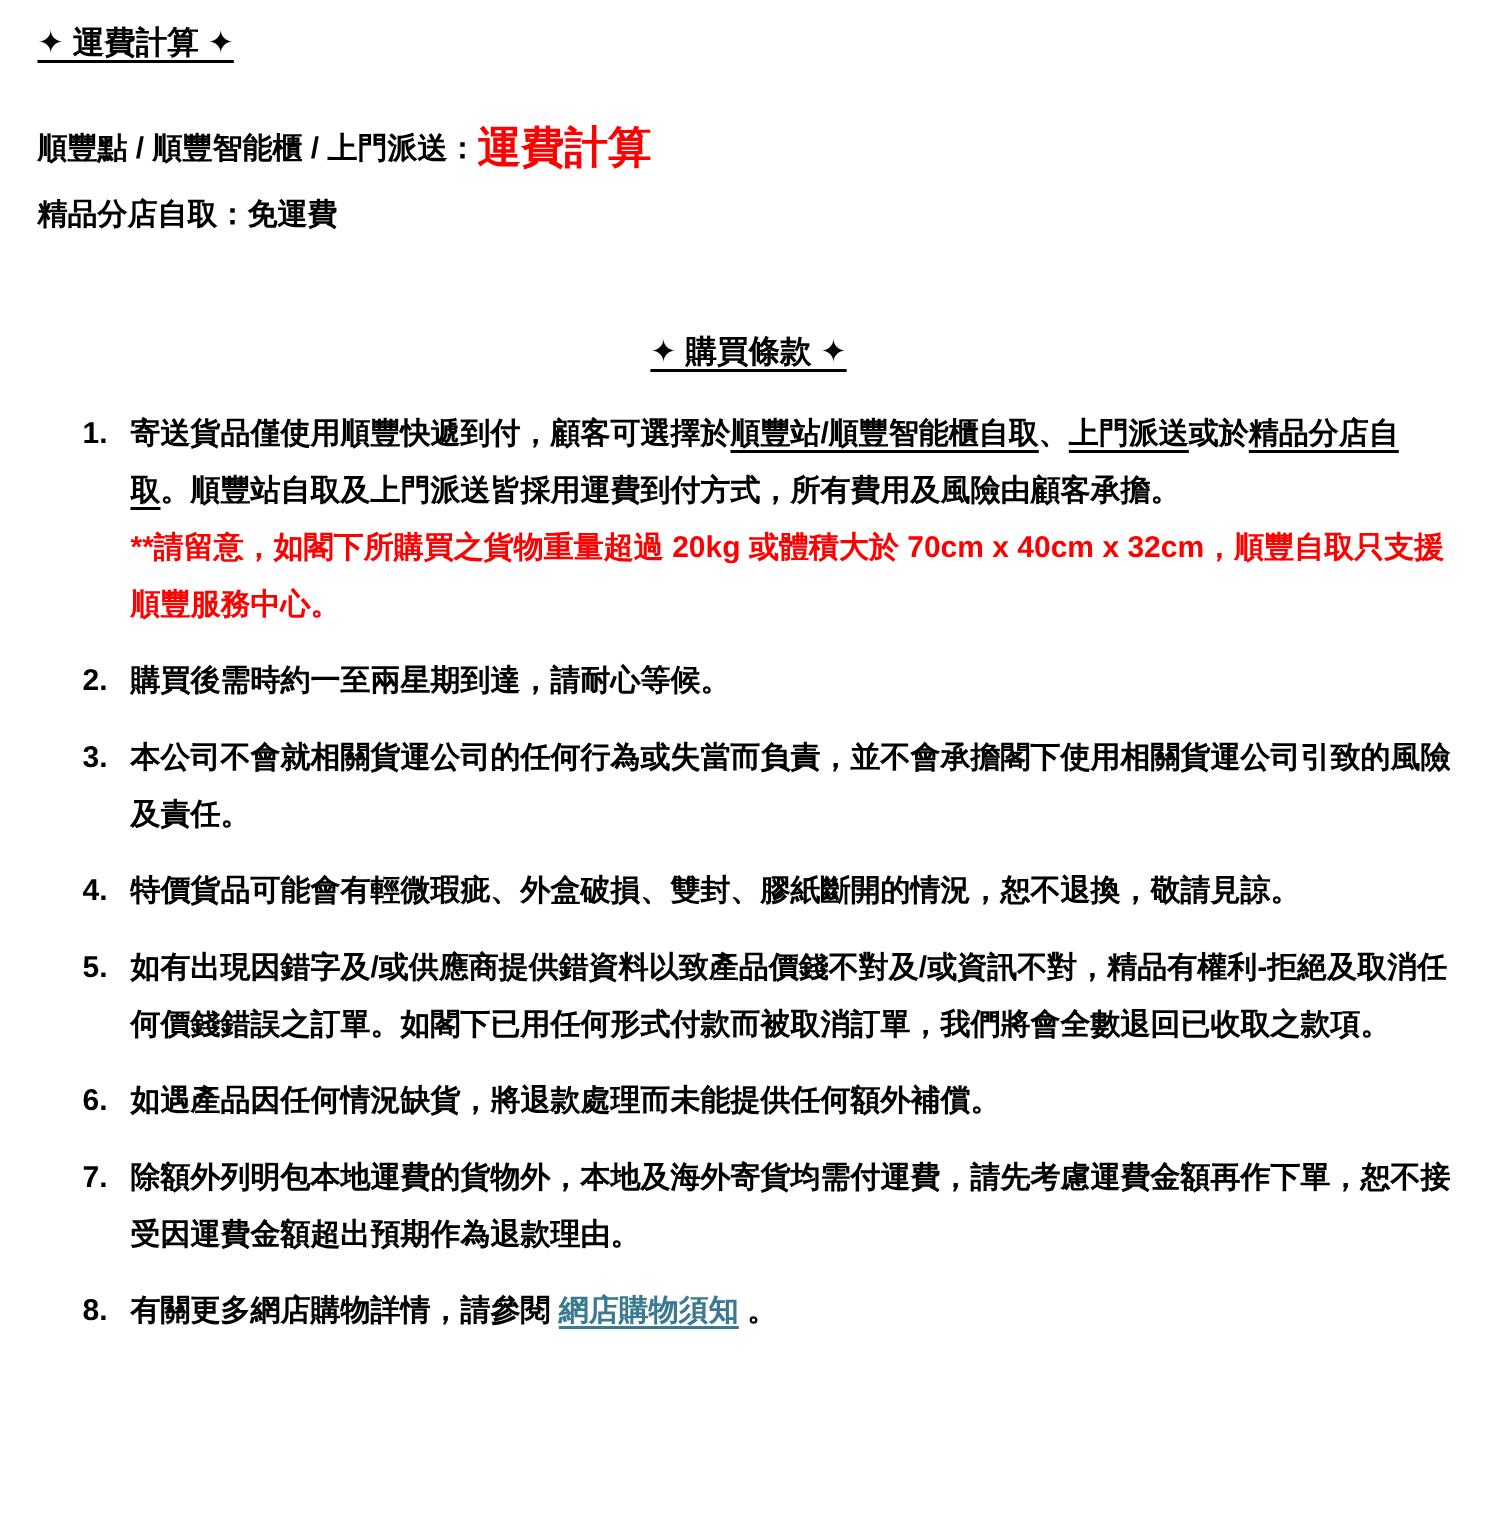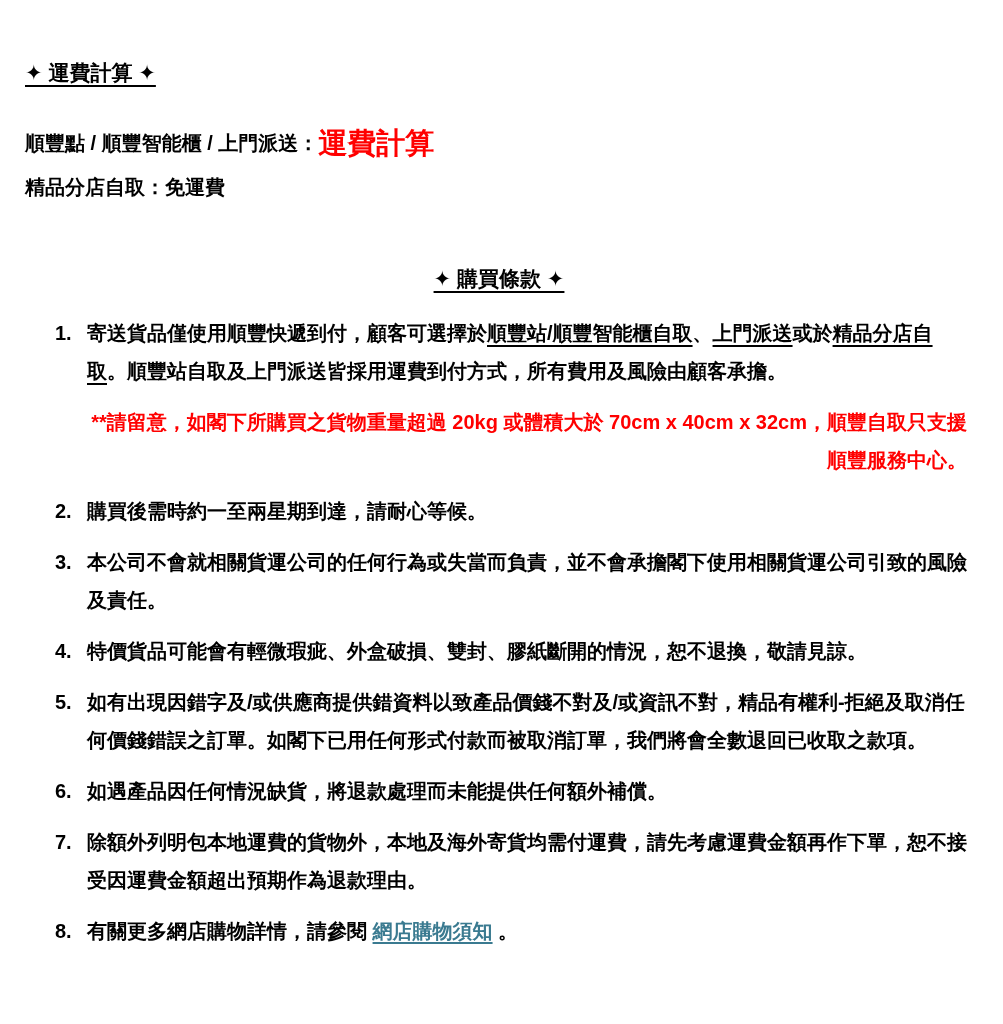--- a/index.html
+++ b/index.html
@@ -32,21 +32,21 @@
     letter-spacing:0.5px;
   }
   
   .section-title{
     font-size:21px;
     line-height:30px;
     text-decoration:underline;
     text-underline-offset:5px;
     display:inline-block;
   }
-  .st-wrap-1{margin-top:44px;}
+  .st-wrap-1{}
   .st-wrap-2{margin-top:62px;text-align:center;}
   
   .ship-line{
     margin-top:36px;
     font-size:20px;
     line-height:38px;
     display:flex;
     align-items:center;
   }
   .ship-line .big-red{
@@ -79,22 +79,21 @@
     max-width:880px;
   }
   .term-text{
     font-size:20px;
     line-height:38px;
   }
   .term-note{
     color:var(--red);
     font-size:20px;
     line-height:38px;
-    margin-top:13px;
-    text-align:right;
+    margin-top:0;
   }
   .u{
     text-decoration:underline;
     text-underline-offset:5px;
   }
   a.link{
     color:var(--link);
     text-underline-offset:4px;
     cursor:pointer;
   }

